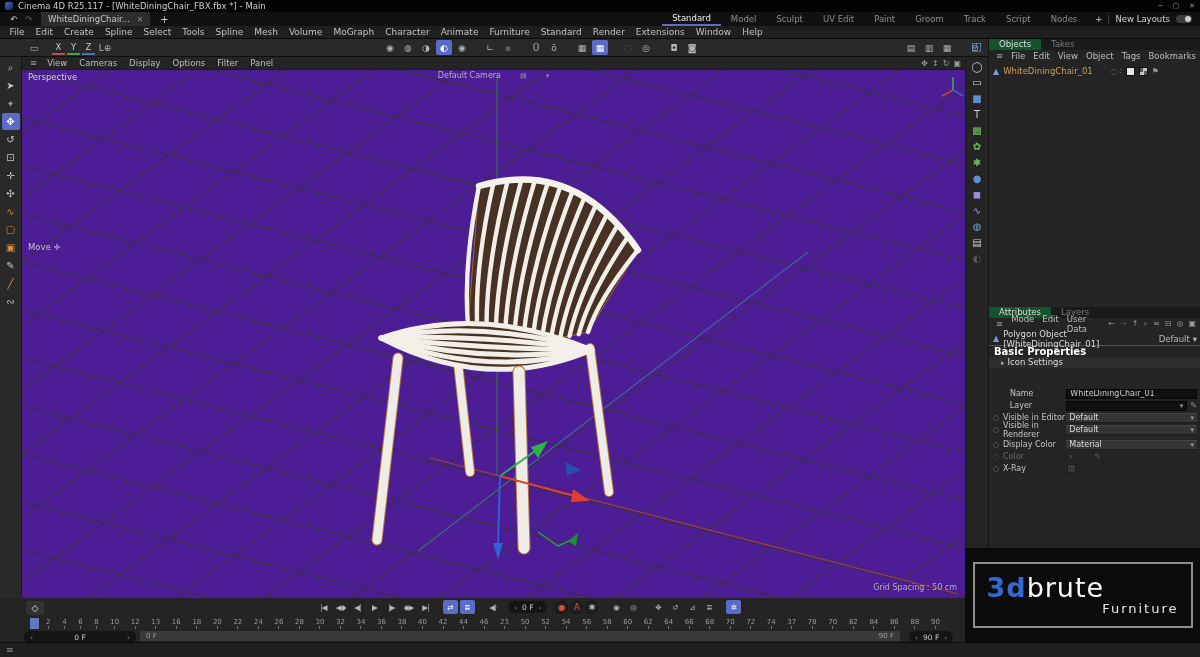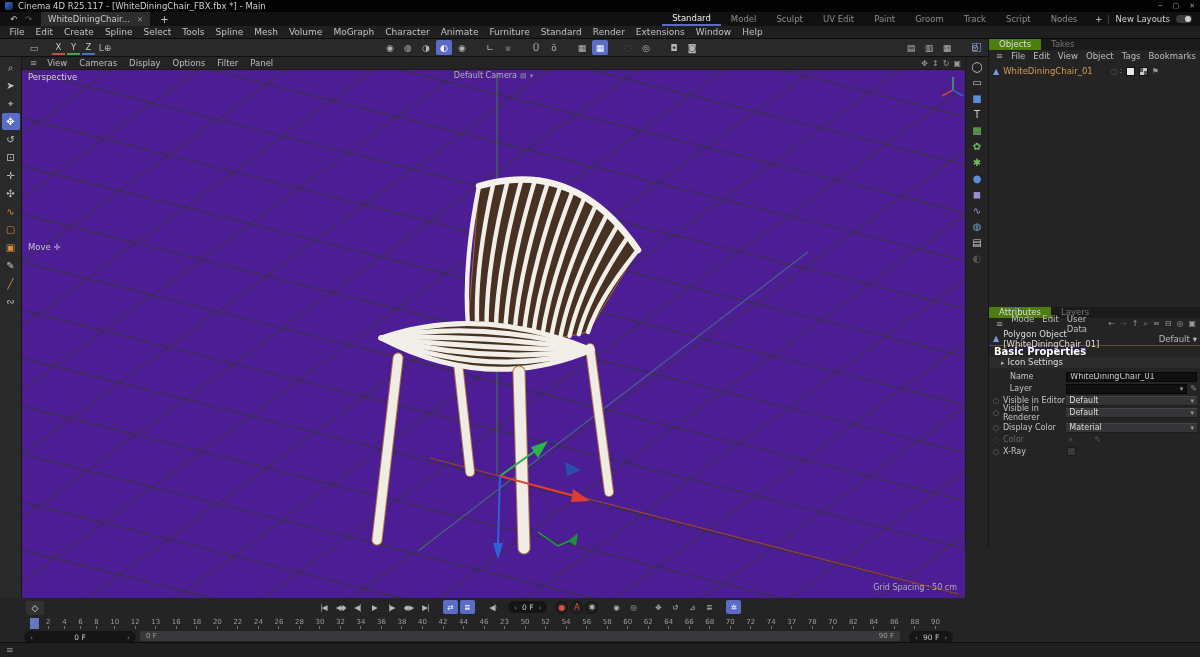--- a/index.html
+++ b/index.html
@@ -39,33 +39,33 @@
 .ltool{width:18px;height:17px;display:flex;align-items:center;justify-content:center;border-radius:2px;color:#c0c0c0;font-size:10px}
 .ltool.active{background:#5a6bc8;color:#fff}
 
 .viewport{position:absolute;left:22px;top:57px;width:943px;height:541px;background:#2e2e2f}
 .vp-menu{height:13px;background:#242425;border-bottom:1px solid #1b1b1c;display:flex;align-items:center;padding:0 4px;font-size:8.5px;color:#bdbdbd}
 .vp-mitem{padding:0 6px}
 .vp-nav{margin-left:auto;display:flex;gap:4px;color:#9a9a9a;font-size:8px}
 .vp-canvas{position:absolute;left:0;top:13px;width:943px;height:528px;overflow:hidden;background:#4c1d95}
 #vp-svg{position:absolute;left:0;top:0}
 .vp-label{position:absolute;left:6px;top:2px;font-size:8.5px;color:#d4d4d4}
-.vp-cam{position:absolute;left:50%;transform:translateX(-50%);top:1px;font-size:8px;color:#b2b2b2;display:flex;gap:3px;align-items:center}
+.vp-cam{position:absolute;left:50%;transform:translateX(-50%);top:1px;font-size:8px;color:#b2b2b2;display:flex;gap:19px;align-items:center}
 .vp-cam .ci{color:#8d8d8d;font-size:7px}
 .vp-hint{position:absolute;left:6px;top:172px;font-size:8.5px;color:#c4c4c4}
 .vp-grid{position:absolute;right:8px;top:513px;font-size:8px;color:#b0b0b0}
 
 .rightstrip{position:absolute;left:965px;top:57px;width:23px;height:491px;background:#242425;border-left:1px solid #1a1a1b;display:flex;flex-direction:column;align-items:center;padding-top:4px;gap:5px}
 .rsico{font-size:10px;line-height:11px}
 .striptop{position:absolute;left:965px;top:40px;width:23px;text-align:center;color:#7aa0e8;font-size:11px}
 
 .rightpanel{position:absolute;left:988px;top:39px;width:212px;height:509px;background:#242425;border-left:1px solid #141415;font-size:8.5px}
 .ptabs{height:11px;background:#1a1a1b;display:flex}
 .ptab{padding:0 10px;line-height:11px;color:#777}
-.ptab.active{background:#4d7c0f;color:#ddd}
+.ptab.active{background:#14532d;color:#ddd}
 .pmenu{height:12px;display:flex;align-items:center;padding:0 3px;color:#bdbdbd}
 .pm-item{padding:0 4px}
 .pm-burger{padding:0 4px;color:#9a9a9a}
 .pico-wrap{margin-left:auto;display:flex;gap:1px}
 .pico{color:#9a9a9a;font-size:8px;padding:0 2px}
 .pico.dim{color:#555}
 .otree{height:12px;display:flex;align-items:center;gap:4px;padding:0 4px;margin-top:3px}
 .tri-ico{color:#7a9ae0;font-size:8px}
 .oname{color:#d89b52}
 .vis-dots{margin-left:14px;display:flex;align-items:center;gap:2px;color:#8a8a8a;font-size:8px}
@@ -73,21 +73,21 @@
 .chip.mat{background:#e8e8e8}
 .chip.tex{background:conic-gradient(#c9c9c9 0 25%,#565656 0 50%,#c9c9c9 0 75%,#565656 0)}
 .flag{color:#9a9a9a;font-size:8px}
 .atwrap{position:absolute;left:0;top:268px;width:212px}
 .aobj{height:13px;display:flex;align-items:center;gap:4px;padding:0 4px;margin-top:2px;color:#ddd}
 .apreset{margin-left:auto;display:flex;align-items:center;gap:3px;color:#bbb}
 .chips{display:flex;gap:3px;padding:2px 4px}
 .chip2{height:11px;line-height:11px;padding:0 8px;background:#39393b;border-radius:2px;color:#cfcfcf;font-size:8px}
 .chip2.active{background:#5a6bc8;color:#fff}
 .asection{height:12px;line-height:12px;padding-left:5px;color:#fff;font-weight:bold;border-top:1px solid #6d28d9;font-size:10px}
-.aiconset{height:11px;line-height:11px;background:#2c2c2d;padding-left:12px;color:#ddd;margin-bottom:3px}
+.aiconset{height:11px;line-height:11px;background:#2c2c2d;padding-left:12px;color:#ddd;margin-bottom:20px}
 .aiconset .tri{color:#aaa;font-size:7px;margin-right:3px}
 .arow{height:11px;display:flex;align-items:center;padding:0 4px;margin-bottom:1px}
 .adot{width:10px;color:#8a8a8a;font-size:7px}
 .akey{width:64px;color:#c4c4c4;font-size:8px}
 .akey.ind{padding-left:7px}
 .akey.dim{color:#666}
 .ainput{width:132px;height:10px;background:#101010;border:1px solid #060606;color:#ccc;font-size:8px;font-family:"DejaVu Sans",sans-serif;padding:0 3px}
 .adrop{width:132px;height:10px;background:#353537;border-top:1px solid #454547;border-bottom:1px solid #1c1c1d;display:flex;align-items:center;justify-content:space-between;padding:0 3px;color:#ddd;font-size:8px}
 .adrop .caret{color:#999;font-size:7px}
 .alayer{width:124px;height:10px;background:#101010;border:1px solid #060606;display:flex;align-items:center;justify-content:flex-end;padding:0 3px}
@@ -487,20 +487,28 @@
         <span class="pen dim" style="margin-left:22px">✎</span>
       </div>
       <div class="arow">
         <span class="adot">○</span>
         <span class="akey">X-Ray</span>
         <span class="checkbox"></span>
       </div>
     </div>
   </div>
 
+  <div class="logo-wrap">
+    <div class="logo-box">
+      <div class="logo-line">
+        <span class="logo-3d">3d</span><span class="logo-brute">brute</span>
+      </div>
+      <div class="logo-sub">Furniture</div>
+    </div>
+  </div>
 
   <div class="timeline">
     <span class="key-diamond">◇</span>
     <div class="pb-cluster">
       <span style="display:flex;gap:2px;align-items:center">
           <span class="pbtn">|◀</span>
           <span class="pbtn">◀◆</span>
           <span class="pbtn">◀|</span>
           <span class="pbtn">▶</span>
           <span class="pbtn">|▶</span>

